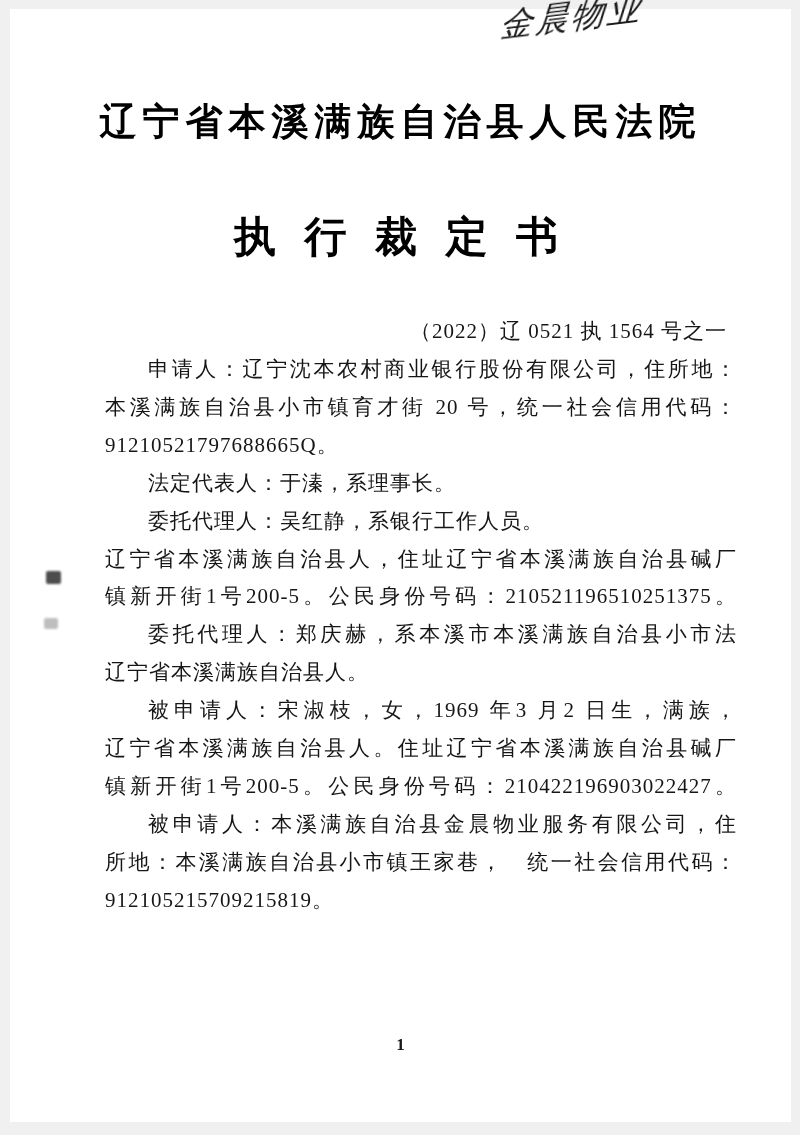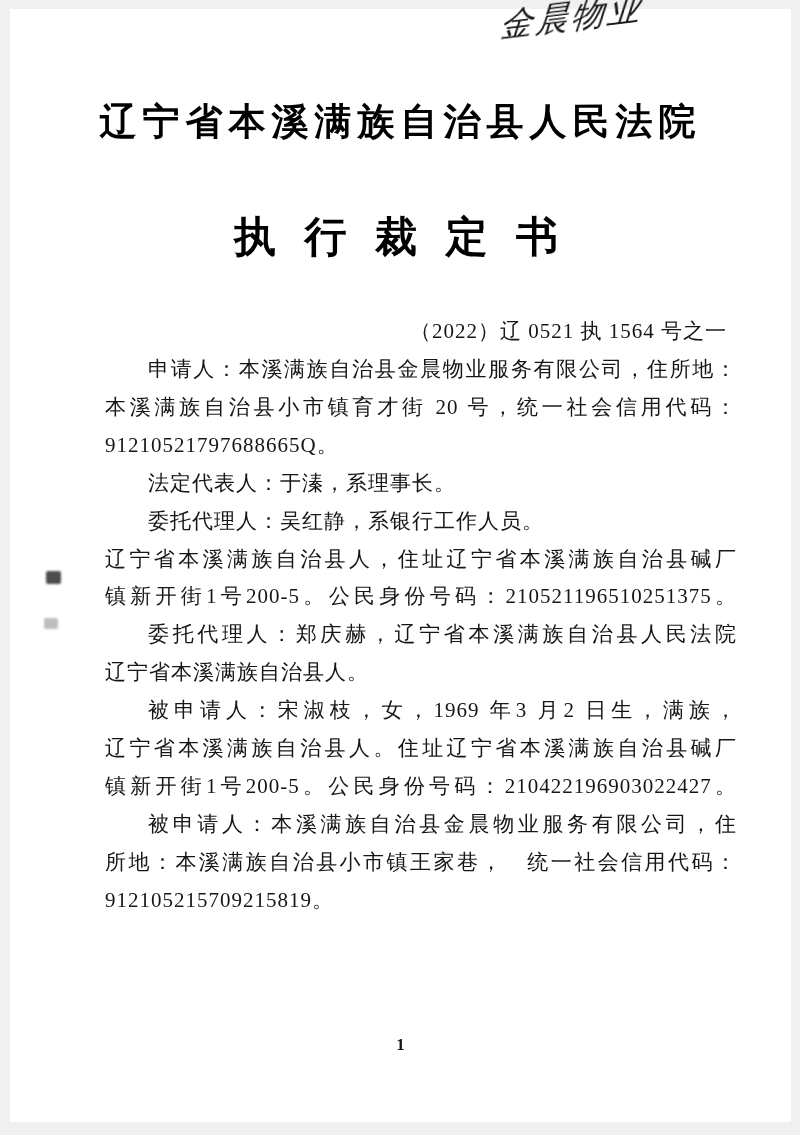--- a/index.html
+++ b/index.html
@@ -111,28 +111,28 @@
 
     <div class="handwriting">金晨物业</div>
 
     <div class="court-name">辽宁省本溪满族自治县人民法院</div>
 
     <div class="doc-title">执 行 裁 定 书</div>
 
     <div class="case-number">（2022）辽 0521 执 1564 号之一</div>
 
     <div class="body-block">
-        <div class="line indent fill">申请人：本溪满族自治县金晨物业服务有限公司，住所地：</div>
+        <div class="line indent fill">申请人：辽宁沈本农村商业银行股份有限公司，住所地：</div>
         <div class="line fill">本溪满族自治县小市镇育才街 20 号，统一社会信用代码：</div>
         <div class="line">91210521797688665Q。</div>
         <div class="line indent">法定代表人：于溱，系理事长。</div>
         <div class="line indent">委托代理人：吴红静，系银行工作人员。</div>
         <div class="line fill">辽宁省本溪满族自治县人，住址辽宁省本溪满族自治县碱厂</div>
         <div class="line fill">镇新开街1号200-5。公民身份号码：210521196510251375。</div>
-        <div class="line indent fill">委托代理人：郑庆赫，辽宁省本溪满族自治县人民法院</div>
+        <div class="line indent fill">委托代理人：郑庆赫，系本溪市本溪满族自治县小市法</div>
         <div class="line">辽宁省本溪满族自治县人。</div>
         <div class="line indent fill">被申请人：宋淑枝，女，1969 年3 月2 日生，满族，</div>
         <div class="line fill">辽宁省本溪满族自治县人。住址辽宁省本溪满族自治县碱厂</div>
         <div class="line fill">镇新开街1号200-5。公民身份号码：210422196903022427。</div>
         <div class="line indent fill">被申请人：本溪满族自治县金晨物业服务有限公司，住</div>
         <div class="line fill">所地：本溪满族自治县小市镇王家巷，　统一社会信用代码：</div>
         <div class="line">912105215709215819。</div>
       </div>
 
     <div class="page-number">1</div>

